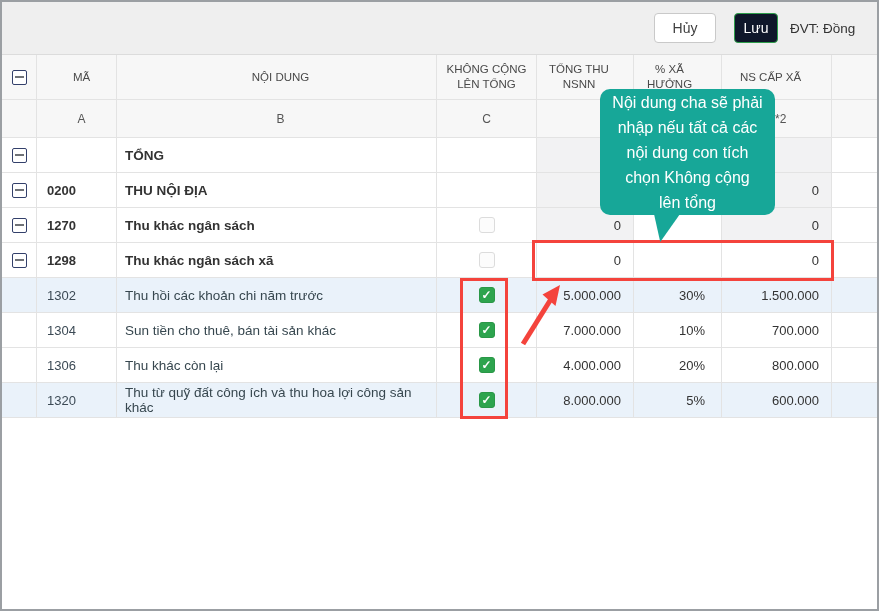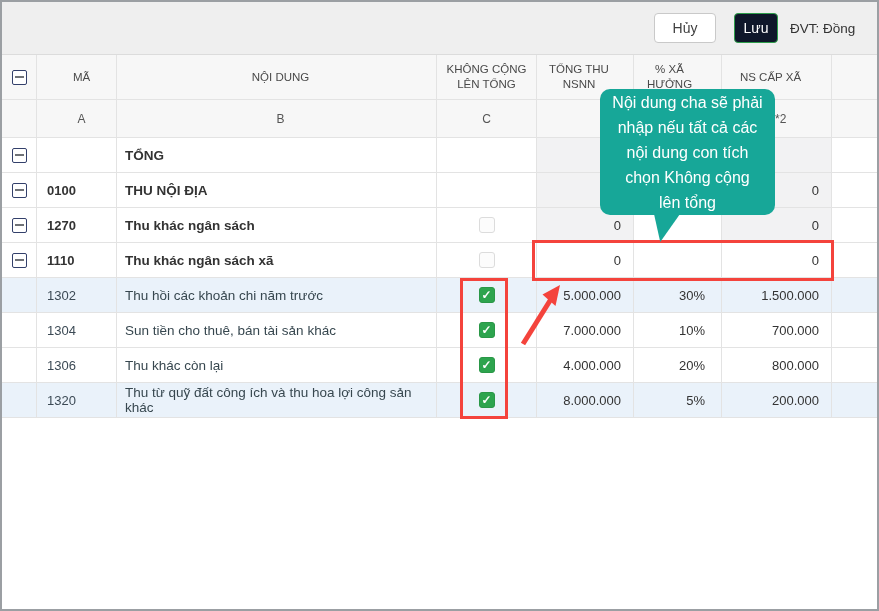--- a/index.html
+++ b/index.html
@@ -130,21 +130,21 @@
         <div class="cell c-pct"></div>
         <div class="cell c-commune gray"></div>
         <div class="cell c-spacer"></div>
       </div>
       <div class="trow br bold">
         <div class="cell c-toggle">
           <div class="minus">
             <i></i>
           </div>
         </div>
-        <div class="cell c-code">0100</div>
+        <div class="cell c-code">0200</div>
         <div class="cell c-name">THU NỘI ĐỊA</div>
         <div class="cell c-nosum"></div>
         <div class="cell c-total gray"></div>
         <div class="cell c-pct"></div>
         <div class="cell c-commune gray">0</div>
         <div class="cell c-spacer"></div>
       </div>
       <div class="trow br bold">
         <div class="cell c-toggle">
           <div class="minus">
@@ -160,21 +160,21 @@
         <div class="cell c-pct"></div>
         <div class="cell c-commune gray">0</div>
         <div class="cell c-spacer"></div>
       </div>
       <div class="trow br bold">
         <div class="cell c-toggle">
           <div class="minus">
             <i></i>
           </div>
         </div>
-        <div class="cell c-code">1110</div>
+        <div class="cell c-code">1298</div>
         <div class="cell c-name">Thu khác ngân sách xã</div>
         <div class="cell c-nosum">
           <div class="cb unchecked"></div>
         </div>
         <div class="cell c-total">0</div>
         <div class="cell c-pct"></div>
         <div class="cell c-commune">0</div>
         <div class="cell c-spacer"></div>
       </div>
       <div class="trow br tint">
@@ -215,21 +215,21 @@
       </div>
       <div class="trow br tint">
         <div class="cell c-toggle"></div>
         <div class="cell c-code">1320</div>
         <div class="cell c-name">Thu từ quỹ đất công ích và thu hoa lợi công sản khác</div>
         <div class="cell c-nosum">
           <div class="cb checked"></div>
         </div>
         <div class="cell c-total">8.000.000</div>
         <div class="cell c-pct">5%</div>
-        <div class="cell c-commune">200.000</div>
+        <div class="cell c-commune">600.000</div>
         <div class="cell c-spacer"></div>
       </div>
     </div>
 
   <div class="hl hl-row"></div>
   <div class="hl hl-cb"></div>
 
   <svg class="arrow-svg" viewBox="0 0 879 611">
     <line x1="521" y1="342" x2="549" y2="297" stroke="#f4433c" stroke-width="5"></line>
     <polygon points="558,283 553.5,304 540.5,292.5" fill="#f4433c"></polygon>

